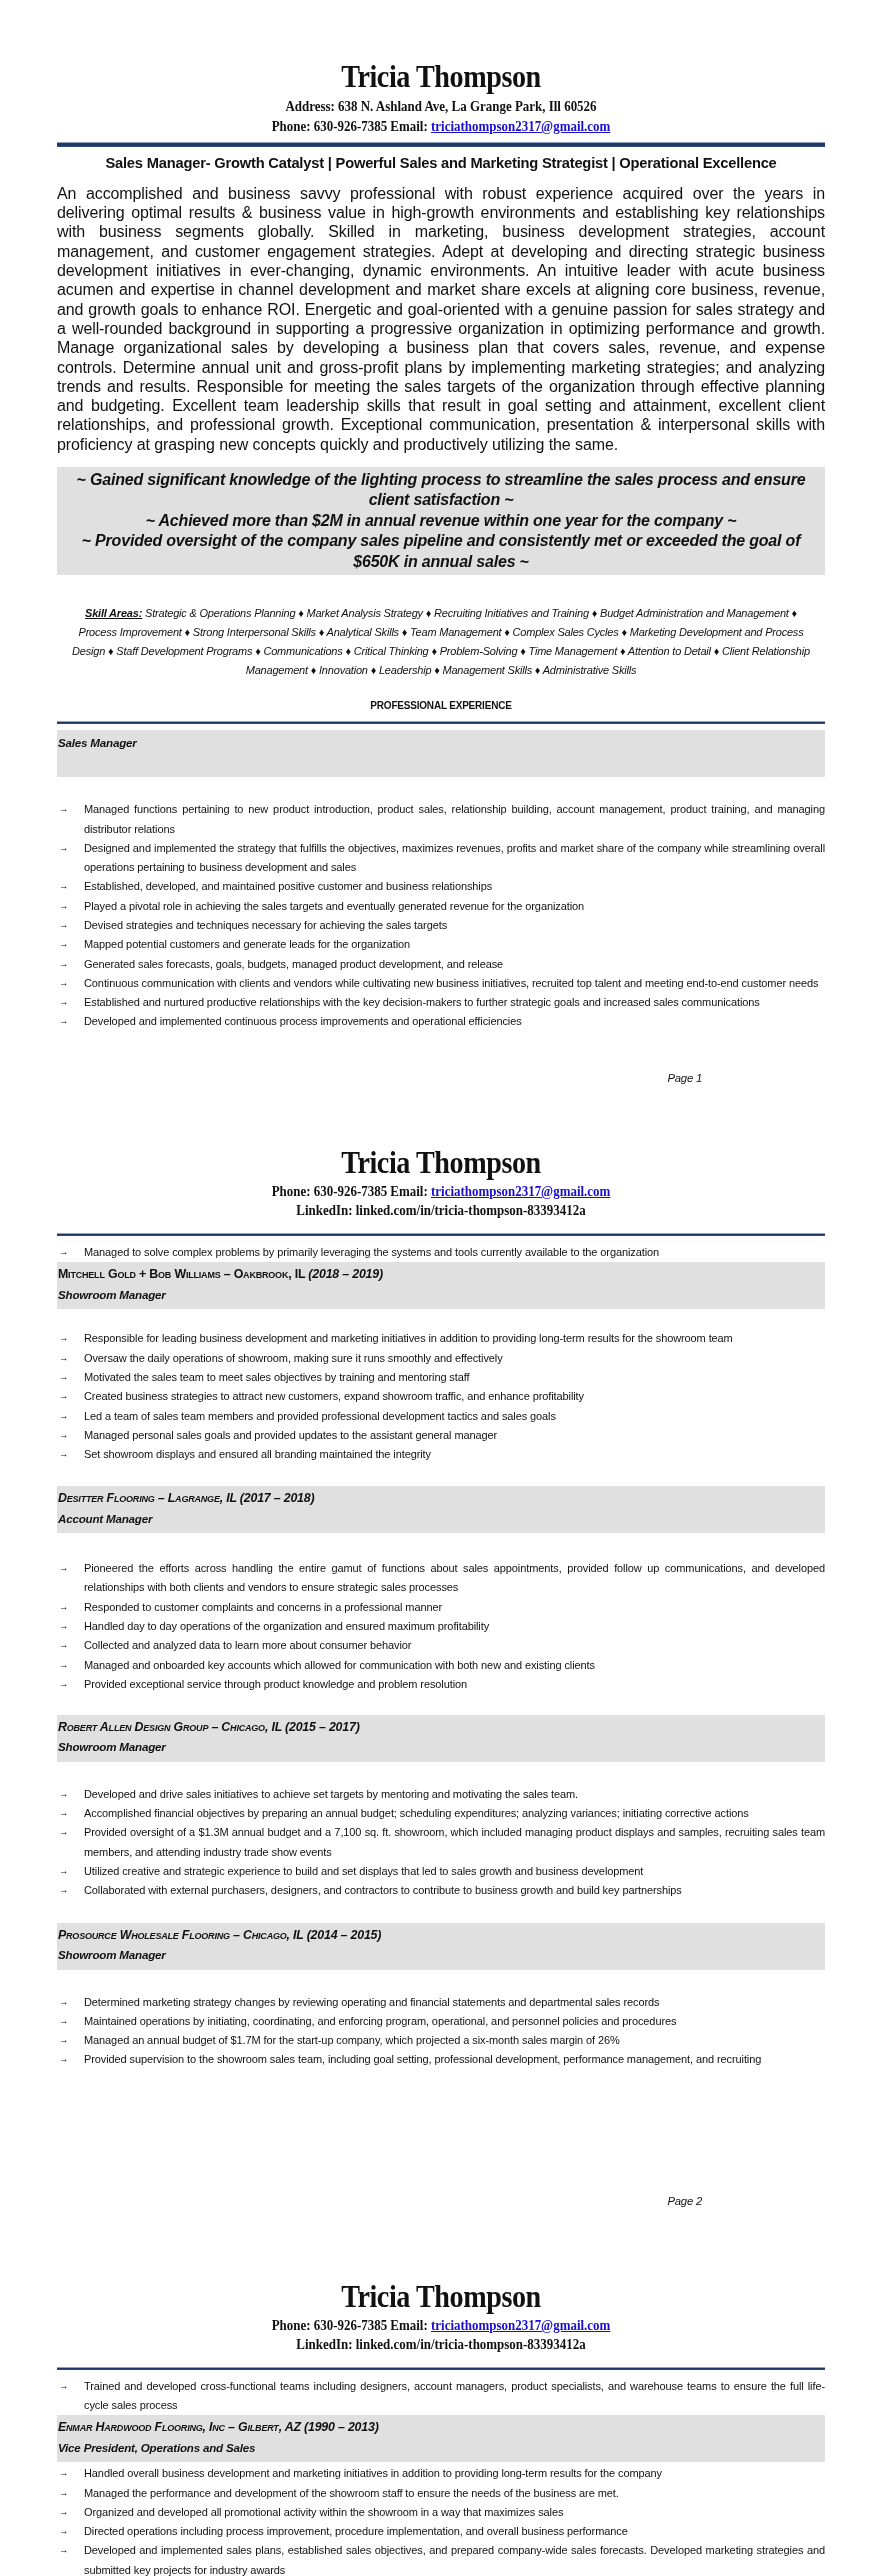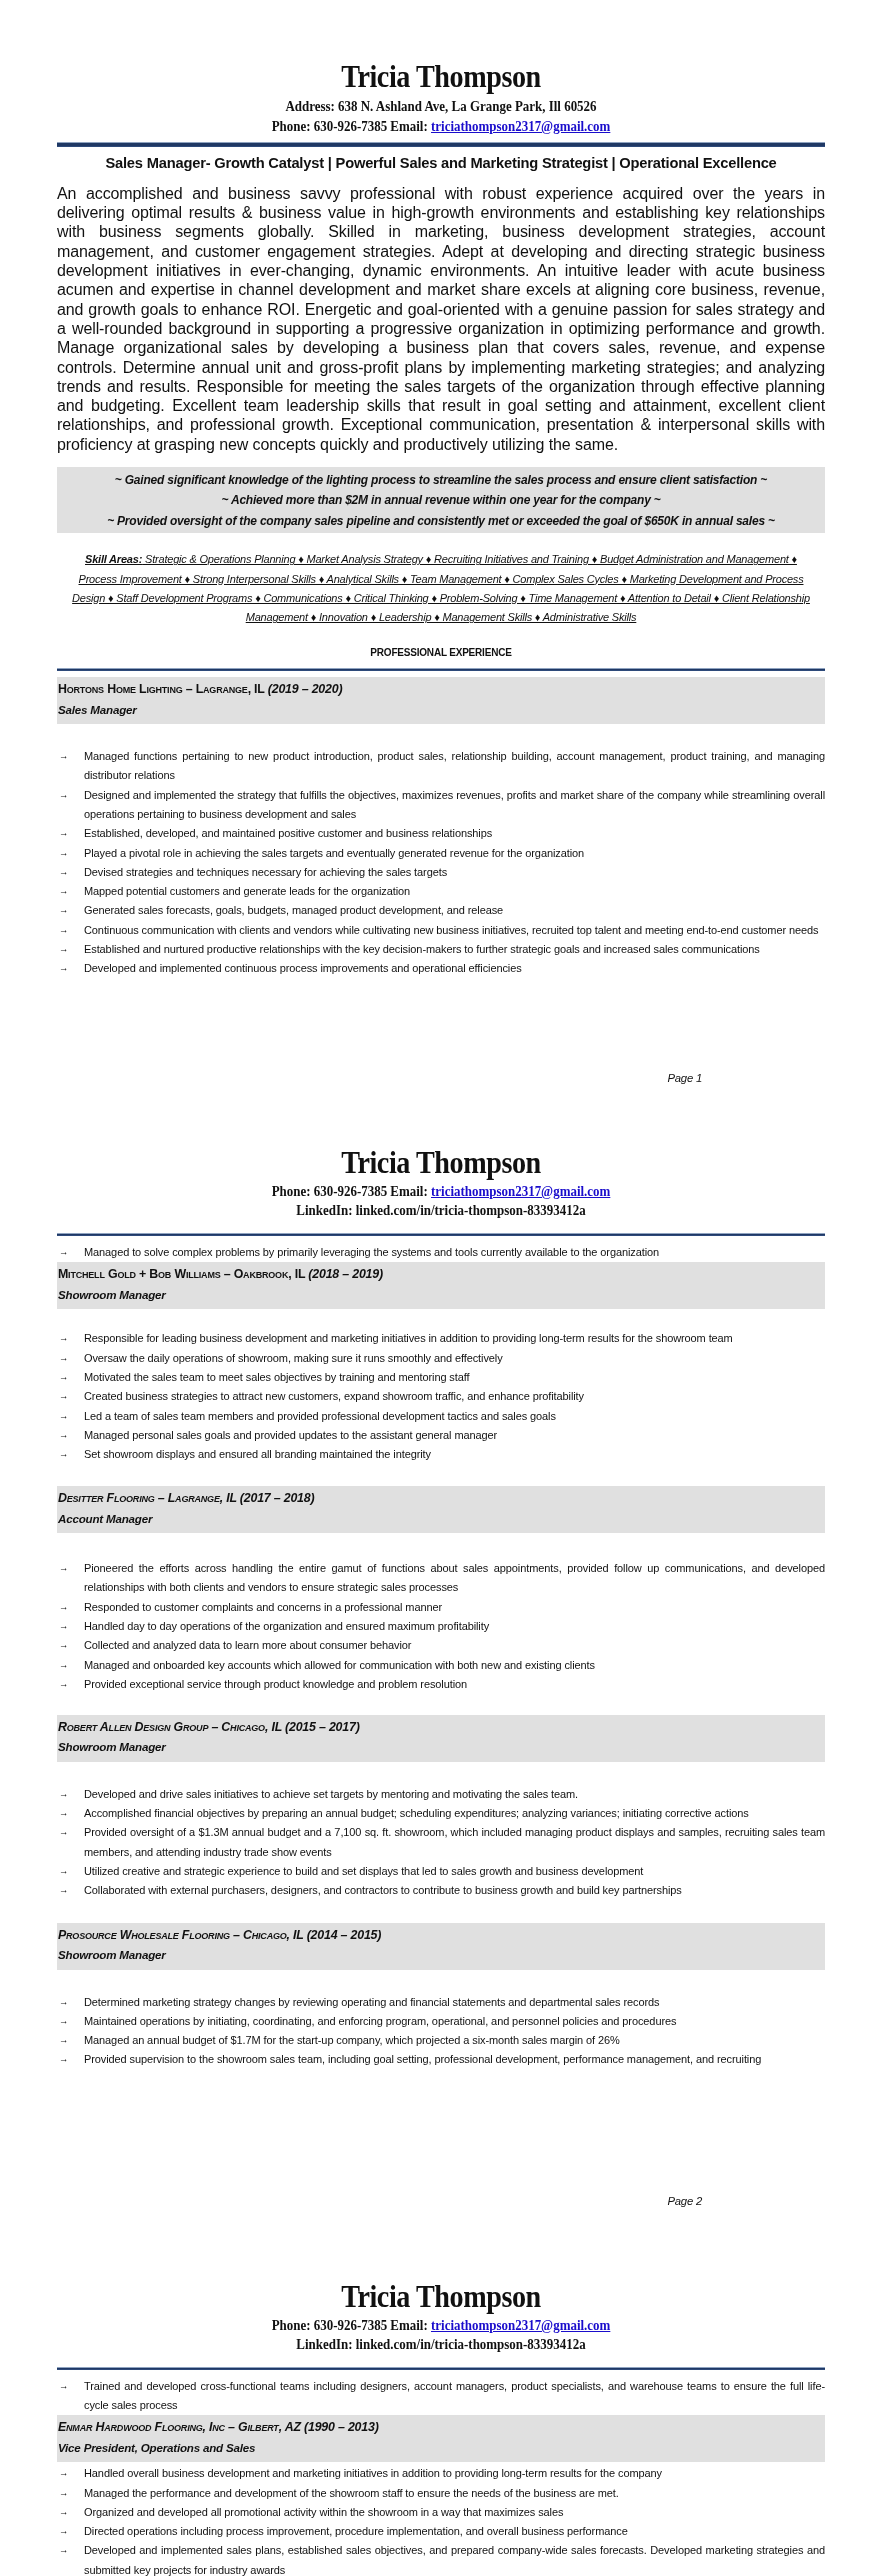--- a/index.html
+++ b/index.html
@@ -62,21 +62,21 @@
       text-align: justify;
       letter-spacing: -0.1px;
     }
     .highlights {
       background: #e0e0e0;
       padding: 2.1px 5.2px 2.1px 5.2px;
     }
     .highlights p {
       font-weight: bold;
       font-style: italic;
-      font-size: 12px;
+      font-size: 16px;
       line-height: 20.6px;
       text-align: center;
       letter-spacing: -0.2px;
     }
     .skills {
       font-size: 11px;
       line-height: 19.3px;
       text-align: center;
       font-style: italic;
       padding: 0 10.3px;
@@ -153,29 +153,28 @@
     <div class="headline" style="margin-top:4px;">Sales Manager- Growth Catalyst | Powerful Sales and Marketing Strategist | Operational Excellence</div>
 
     <div class="summary" style="margin-top:9.3px;">An accomplished and business savvy professional with robust experience acquired over the years in delivering optimal results &amp; business value in high-growth environments and establishing key relationships with business segments globally. Skilled in marketing, business development strategies, account management, and customer engagement strategies. Adept at developing and directing strategic business development initiatives in ever-changing, dynamic environments. An intuitive leader with acute business acumen and expertise in channel development and market share excels at aligning core business, revenue, and growth goals to enhance ROI. Energetic and goal-oriented with a genuine passion for sales strategy and a well-rounded background in supporting a progressive organization in optimizing performance and growth. Manage organizational sales by developing a business plan that covers sales, revenue, and expense controls. Determine annual unit and gross-profit plans by implementing marketing strategies; and analyzing trends and results. Responsible for meeting the sales targets of the organization through effective planning and budgeting. Excellent team leadership skills that result in goal setting and attainment, excellent client relationships, and professional growth. Exceptional communication, presentation &amp; interpersonal skills with proficiency at grasping new concepts quickly and productively utilizing the same.</div>
 
     <div class="highlights" style="margin-top:13.4px;">
       <p>~ Gained significant knowledge of the lighting process to streamline the sales process and ensure client satisfaction ~</p>
       <p>~ Achieved more than $2M in annual revenue within one year for the company ~</p>
       <p>~ Provided oversight of the company sales pipeline and consistently met or exceeded the goal of $650K in annual sales ~</p>
     </div>
 
-    <div class="skills" style="margin-top:17px;text-decoration:underline;">
+    <div class="skills" style="margin-top:29px;">
       <span class="skills-label">Skill Areas:</span><span> Strategic &amp; Operations Planning ♦ Market Analysis Strategy ♦ Recruiting Initiatives and Training ♦ Budget Administration and Management ♦ Process Improvement ♦ Strong Interpersonal Skills ♦ Analytical Skills ♦ Team Management ♦ Complex Sales Cycles ♦ Marketing Development and Process Design ♦ Staff Development Programs ♦ Communications ♦ Critical Thinking ♦ Problem-Solving ♦ Time Management ♦ Attention to Detail ♦ Client Relationship Management ♦ Innovation ♦ Leadership ♦ Management Skills ♦ Administrative Skills</span>
     </div>
 
     <div class="section-title" style="margin-top:17.5px;">PROFESSIONAL EXPERIENCE</div>
     <div class="rule" style="margin-top:7.2px; height:3.1px;"></div>
 
     <div class="job-band" style="margin-top:6.2px; height:47px;">
-      <div class="job-company"><span>Hortons Home Lighting – Lagrange, IL</span> <span class="job-dates">(2019 – 2020)</span></div>
       <div class="job-title">Sales Manager</div>
     </div>
 
     <ul class="bullets" style="margin-top:23px;">
       <li><span class="arrow">→</span><span>Managed functions pertaining to new product introduction, product sales, relationship building, account management, product training, and managing distributor relations</span></li>
       <li><span class="arrow">→</span><span>Designed and implemented the strategy that fulfills the objectives, maximizes revenues, profits and market share of the company while streamlining overall operations pertaining to business development and sales</span></li>
       <li><span class="arrow">→</span><span>Established, developed, and maintained positive customer and business relationships</span></li>
       <li><span class="arrow">→</span><span>Played a pivotal role in achieving the sales targets and eventually generated revenue for the organization</span></li>
       <li><span class="arrow">→</span><span>Devised strategies and techniques necessary for achieving the sales targets</span></li>
       <li><span class="arrow">→</span><span>Mapped potential customers and generate leads for the organization</span></li>

